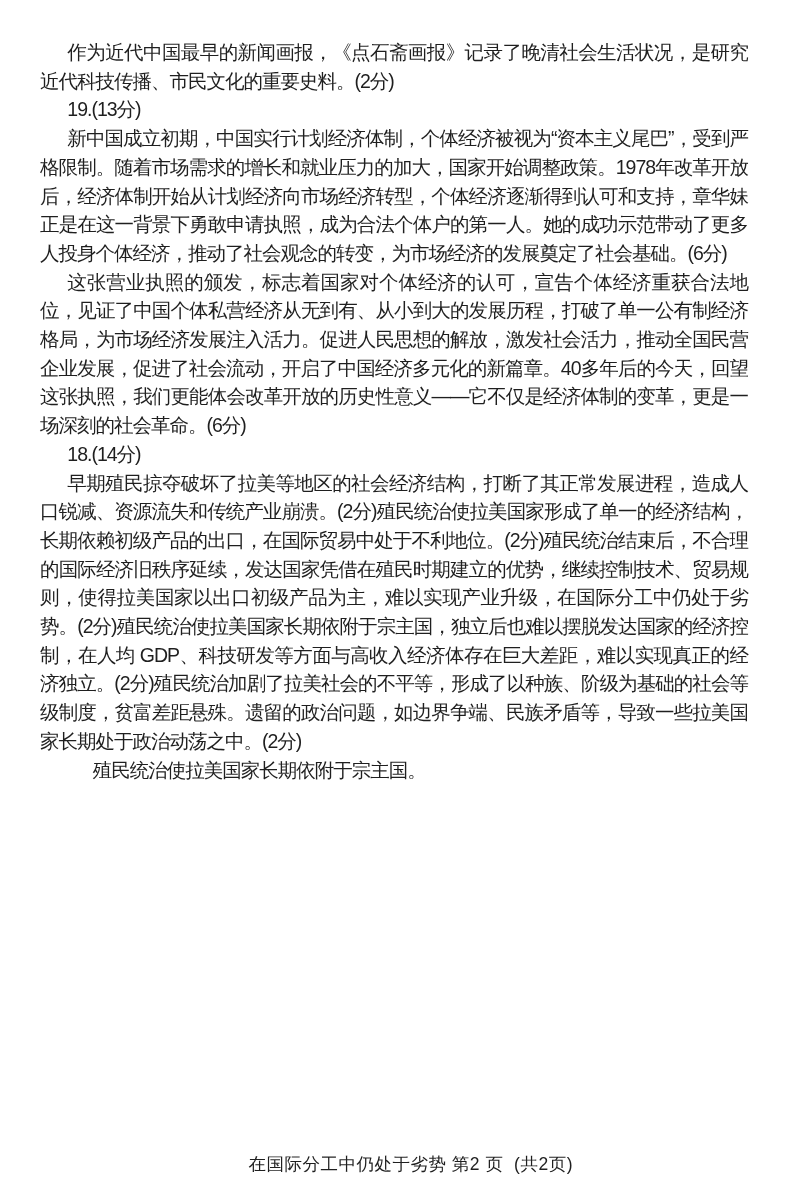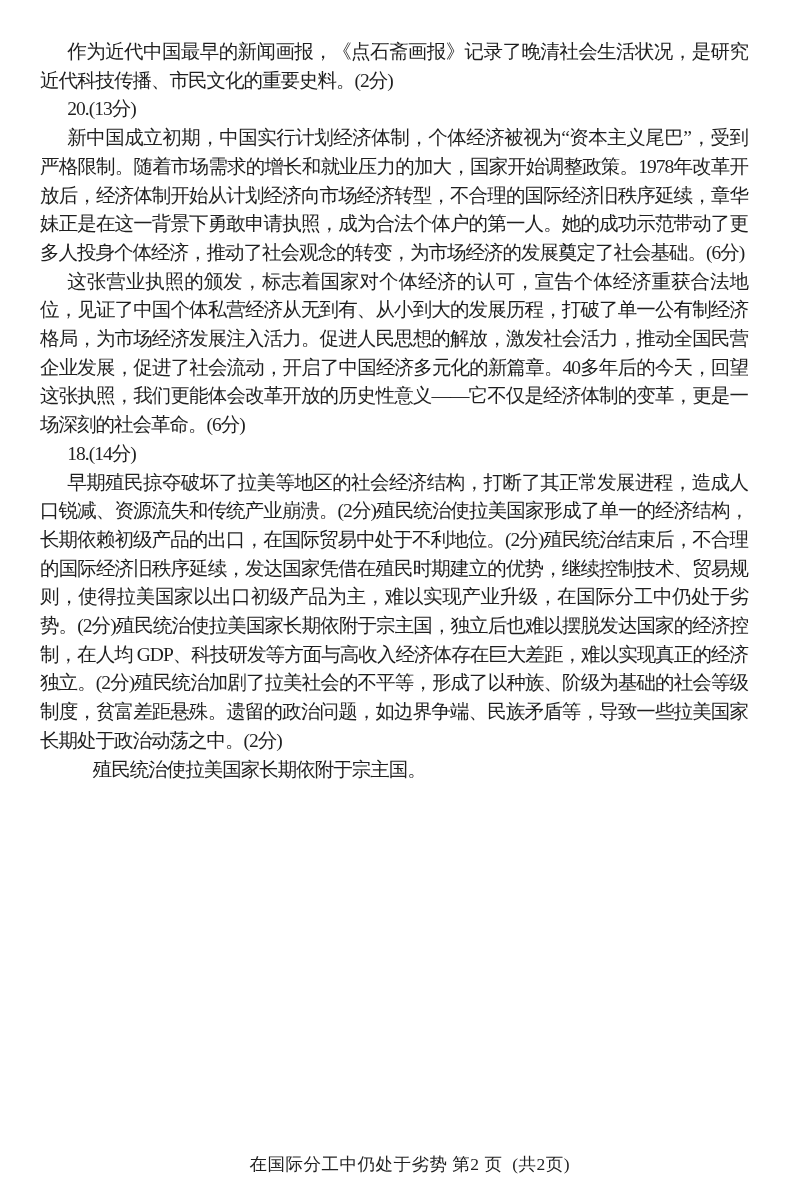--- a/index.html
+++ b/index.html
@@ -11,21 +11,21 @@
     width: 800px;
     height: 1179px;
     background: var(--bg-color);
     overflow: hidden;
   }
   .page {
     position: relative;
     width: 662px;
     height: 1179px;
     background: var(--bg-color);
-    font-family: Liberation Serif, serif;
+    font-family: Liberation Sans, sans-serif;
     color: var(--text-color);
   }
   .content {
     position: absolute;
     left: 40px;
     top: 38px;
     width: 708px;
     font-size: 19.5px;
     line-height: 28.7px;
     letter-spacing: -1px;
@@ -49,22 +49,22 @@
     white-space: pre;
     color: var(--text-color);
   }
 </style>
 </head>
 <body>
 
 <div class="page">
   <main class="content">
     <p class="para">作为近代中国最早的新闻画报，《点石斋画报》记录了晚清社会生活状况，是研究近代科技传播、市民文化的重要史料。(2分)</p>
-    <p class="para">20.(13分)</p>
-    <p class="para">新中国成立初期，中国实行计划经济体制，个体经济被视为“资本主义尾巴”，受到严格限制。随着市场需求的增长和就业压力的加大，国家开始调整政策。1978年改革开放后，经济体制开始从计划经济向市场经济转型，不合理的国际经济旧秩序延续，章华妹正是在这一背景下勇敢申请执照，成为合法个体户的第一人。她的成功示范带动了更多人投身个体经济，推动了社会观念的转变，为市场经济的发展奠定了社会基础。(6分)</p>
+    <p class="para">19.(13分)</p>
+    <p class="para">新中国成立初期，中国实行计划经济体制，个体经济被视为“资本主义尾巴”，受到严格限制。随着市场需求的增长和就业压力的加大，国家开始调整政策。1978年改革开放后，经济体制开始从计划经济向市场经济转型，个体经济逐渐得到认可和支持，章华妹正是在这一背景下勇敢申请执照，成为合法个体户的第一人。她的成功示范带动了更多人投身个体经济，推动了社会观念的转变，为市场经济的发展奠定了社会基础。(6分)</p>
     <p class="para">这张营业执照的颁发，标志着国家对个体经济的认可，宣告个体经济重获合法地位，见证了中国个体私营经济从无到有、从小到大的发展历程，打破了单一公有制经济格局，为市场经济发展注入活力。促进人民思想的解放，激发社会活力，推动全国民营企业发展，促进了社会流动，开启了中国经济多元化的新篇章。40多年后的今天，回望这张执照，我们更能体会改革开放的历史性意义——它不仅是经济体制的变革，更是一场深刻的社会革命。(6分)</p>
     <p class="para">18.(14分)</p>
     <p class="para">早期殖民掠夺破坏了拉美等地区的社会经济结构，打断了其正常发展进程，造成人口锐减、资源流失和传统产业崩溃。(2分)殖民统治使拉美国家形成了单一的经济结构，长期依赖初级产品的出口，在国际贸易中处于不利地位。(2分)殖民统治结束后，不合理的国际经济旧秩序延续，发达国家凭借在殖民时期建立的优势，继续控制技术、贸易规则，使得拉美国家以出口初级产品为主，难以实现产业升级，在国际分工中仍处于劣势。(2分)殖民统治使拉美国家长期依附于宗主国，独立后也难以摆脱发达国家的经济控制，在人均 GDP、科技研发等方面与高收入经济体存在巨大差距，难以实现真正的经济独立。(2分)殖民统治加剧了拉美社会的不平等，形成了以种族、阶级为基础的社会等级制度，贫富差距悬殊。遗留的政治问题，如边界争端、民族矛盾等，导致一些拉美国家长期处于政治动荡之中。(2分)</p>
     <p class="para note">殖民统治使拉美国家长期依附于宗主国。</p>
   </main>
   <footer class="footer">
     <span>在国际分工中仍处于劣势 第2 页  (共2页)</span>
   </footer>
 </div>
 

